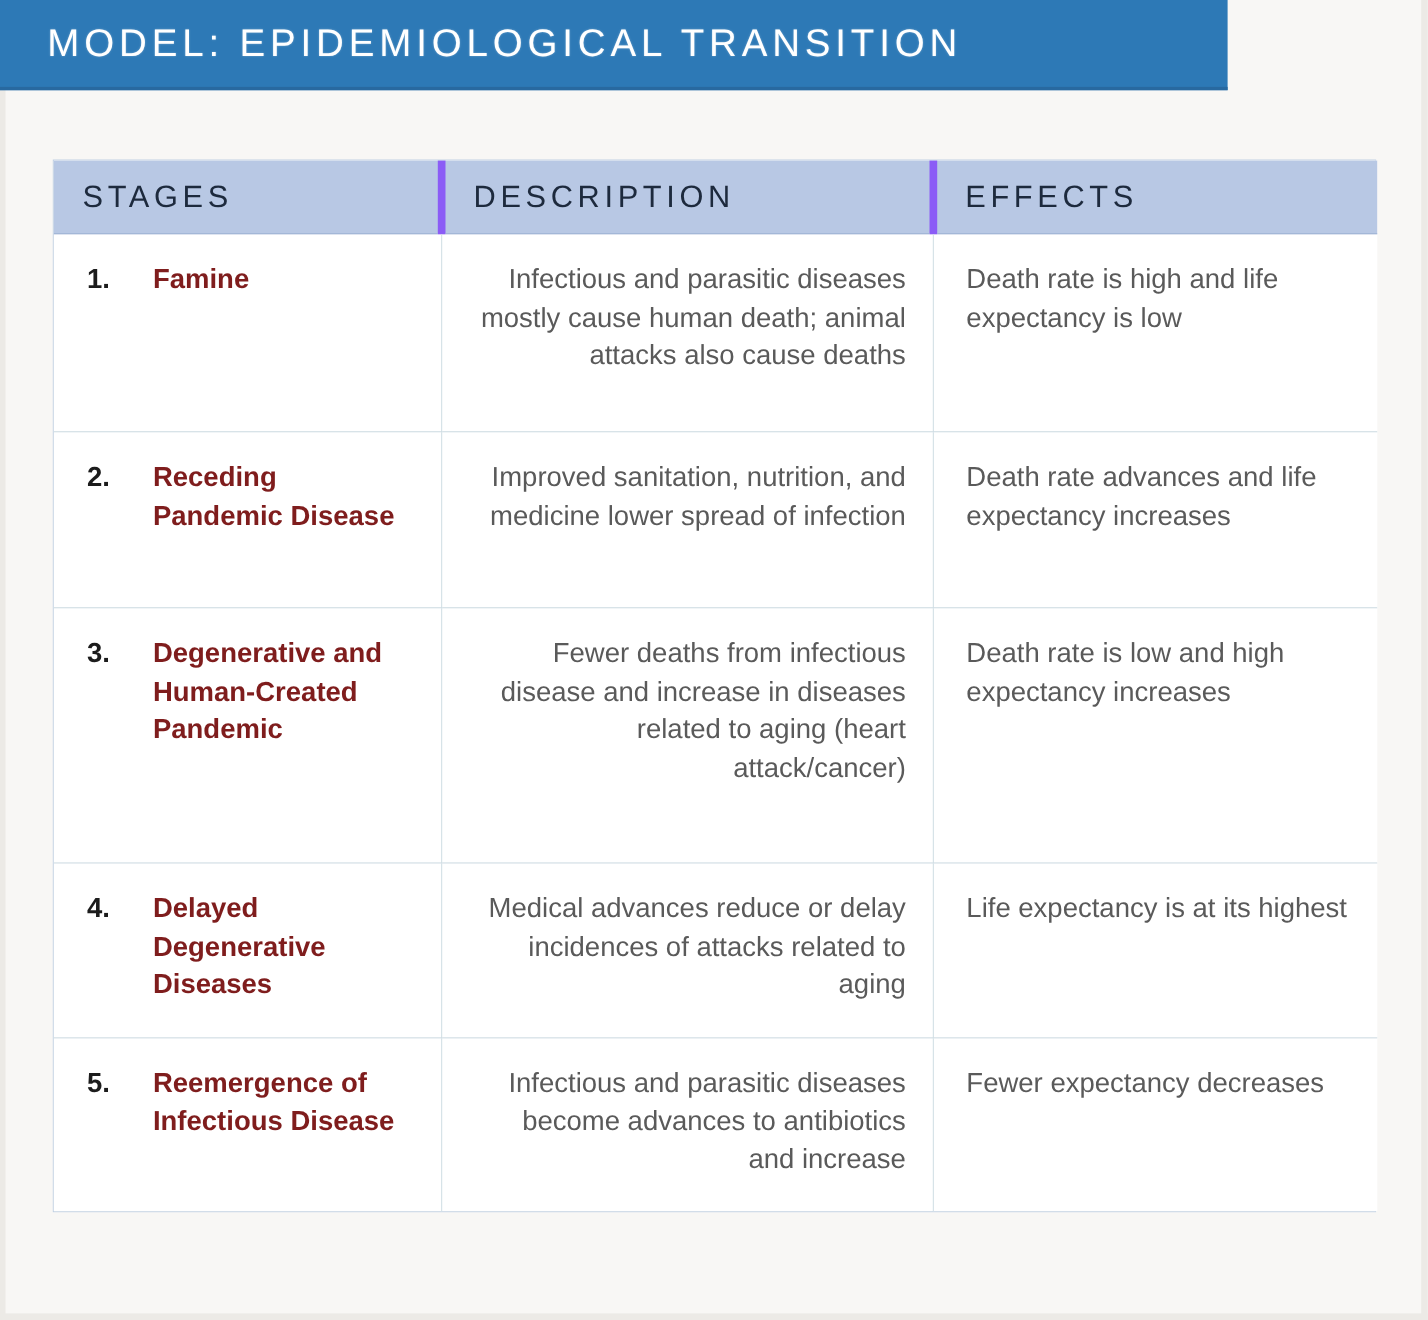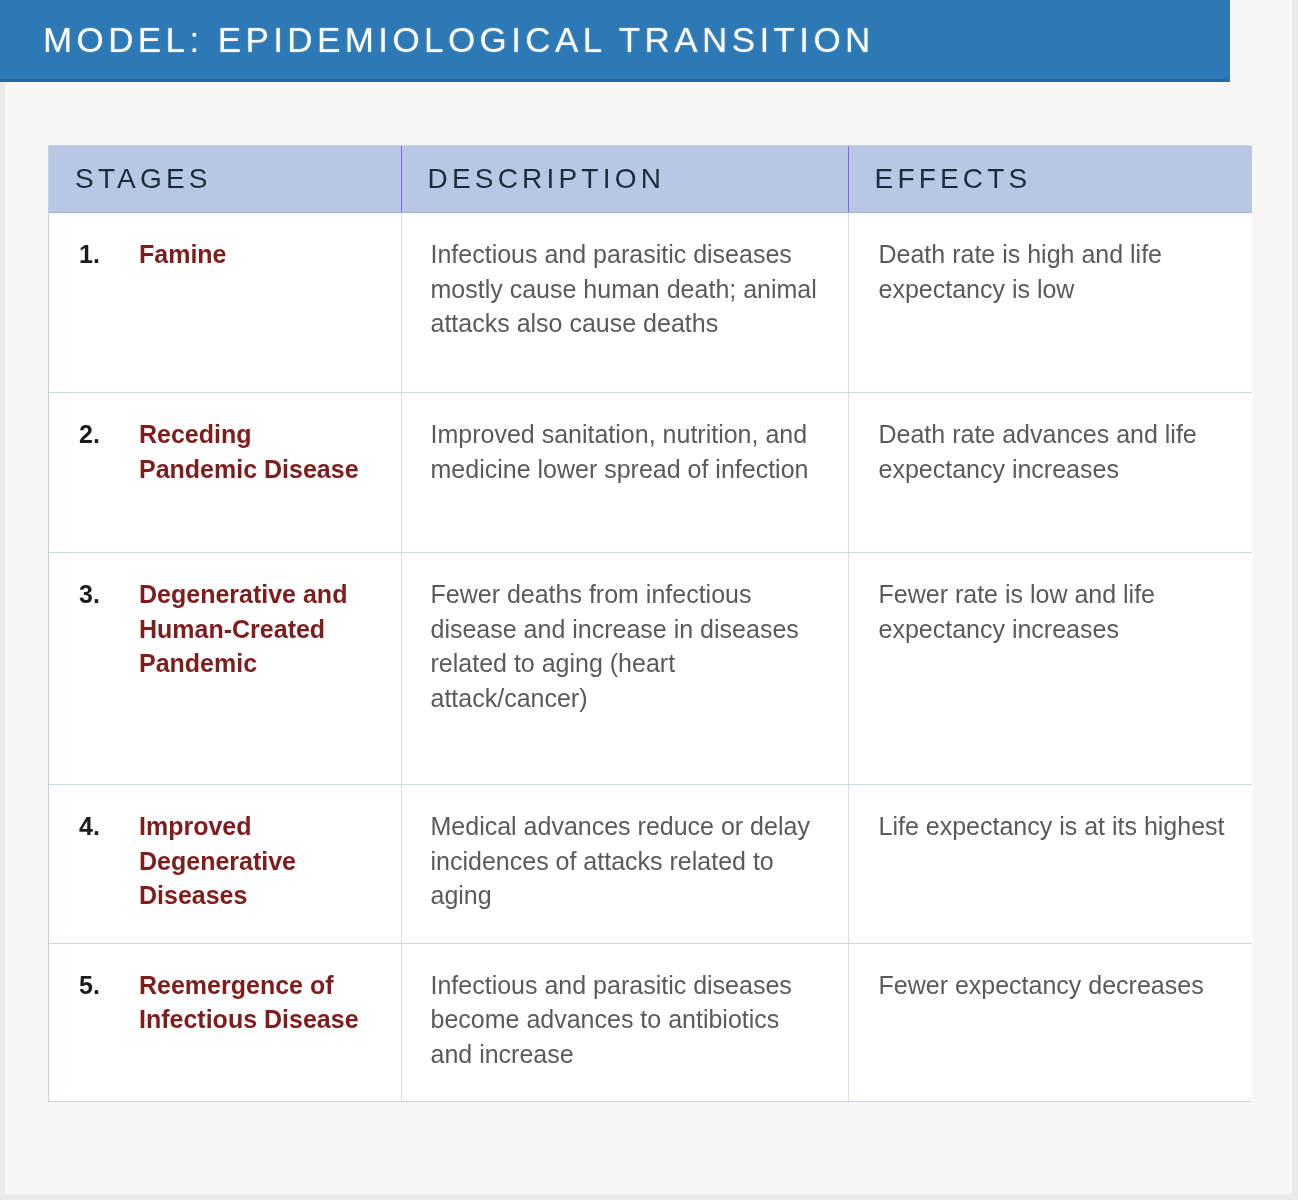--- a/index.html
+++ b/index.html
@@ -23,21 +23,21 @@
     border-left: 5px solid #eceae6;
     border-right: 6px solid #eceae6;
     border-bottom: 6px solid #eceae6;
   }
 
   
   .titlebar {
     position: absolute;
     left: -5px;
     top: 0;
-    width: 1230px;
+    width: 1116px;
     height: 82px;
     background: #2d79b6;
     box-sizing: border-box;
     border-bottom: 3px solid #2869a0;
   }
   .titlebar-text {
     position: absolute;
     left: 43px;
     top: 50%;
     transform: translateY(-50%);
@@ -70,21 +70,21 @@
   table.model-table col.c-effect { width: 404px; }
 
   thead th {
     background: #b8c8e4;
     color: #1d2a3d;
     font-size: 28px;
     font-weight: 400;
     letter-spacing: 4.2px;
     text-align: left;
     padding: 17px 0 17px 26px;
-    border-right: 1px solid #8b5cf6;
+    border-right: 7px solid #8b5cf6;
     border-bottom: 1px solid #9fb3d4;
     box-sizing: border-box;
     white-space: nowrap;
   }
   thead th:last-child { border-right: none; }
 
   tbody td {
     vertical-align: top;
     border-right: 1px solid #d3e0e6;
     border-bottom: 1px solid #cfdce3;
@@ -115,21 +115,21 @@
     color: #7f1d1d;
     line-height: 1.38;
   }
 
   .body-text {
     font-size: 25px;
     font-weight: 400;
     color: #5a5a5a;
     line-height: 1.38;
   }
-  .desc-cell { padding-left: 29px; }
+  .desc-cell { padding-left: 29px; text-align: right; }
   .effect-cell { padding-left: 30px; margin-top: 36px; }
 
   
   tbody tr.r1 td { height: 180px; }
   tbody tr.r2 td { height: 160px; }
   tbody tr.r3 td { height: 232px; }
   tbody tr.r4 td { height: 157px; }
   tbody tr.r5 td { height: 152px; }
 </style>
 </head>
@@ -180,28 +180,28 @@
         </tr>
 
         <tr class="r3">
           <td class="stage-cell">
             <div class="stage-inner">
               <span class="stage-num">3.</span>
               <span class="stage-name">Degenerative and Human-Created Pandemic</span>
             </div>
           </td>
           <td class="desc-cell body-text">Fewer deaths from infectious disease and increase in diseases related to aging (heart attack/cancer)</td>
-          <td class="effect-cell body-text">Fewer rate is low and life expectancy increases</td>
+          <td class="effect-cell body-text">Death rate is low and high expectancy increases</td>
         </tr>
 
         <tr class="r4">
           <td class="stage-cell">
             <div class="stage-inner">
               <span class="stage-num">4.</span>
-              <span class="stage-name">Improved Degenerative Diseases</span>
+              <span class="stage-name">Delayed Degenerative Diseases</span>
             </div>
           </td>
           <td class="desc-cell body-text">Medical advances reduce or delay incidences of attacks related to aging</td>
           <td class="effect-cell body-text">Life expectancy is at its highest</td>
         </tr>
 
         <tr class="r5">
           <td class="stage-cell">
             <div class="stage-inner">
               <span class="stage-num">5.</span>

